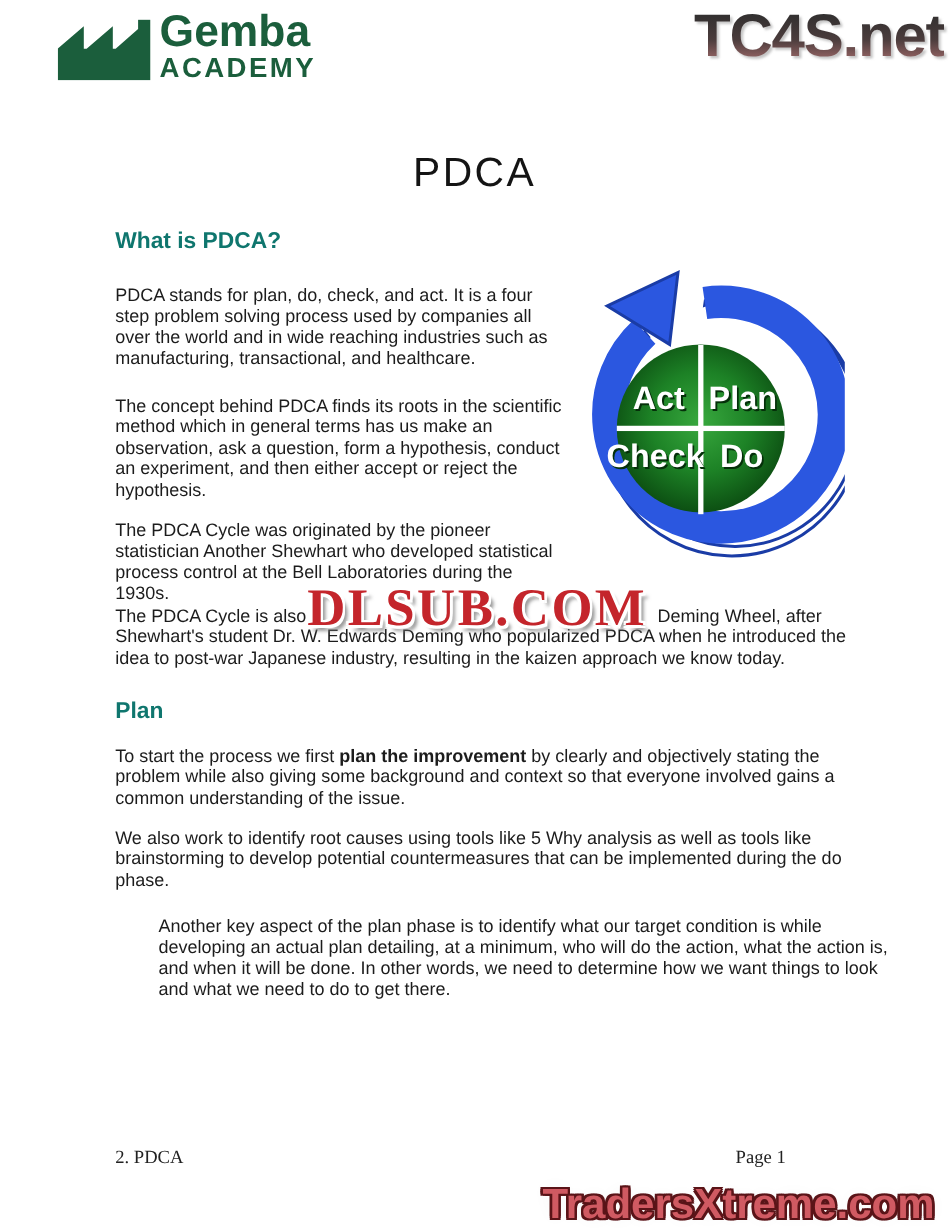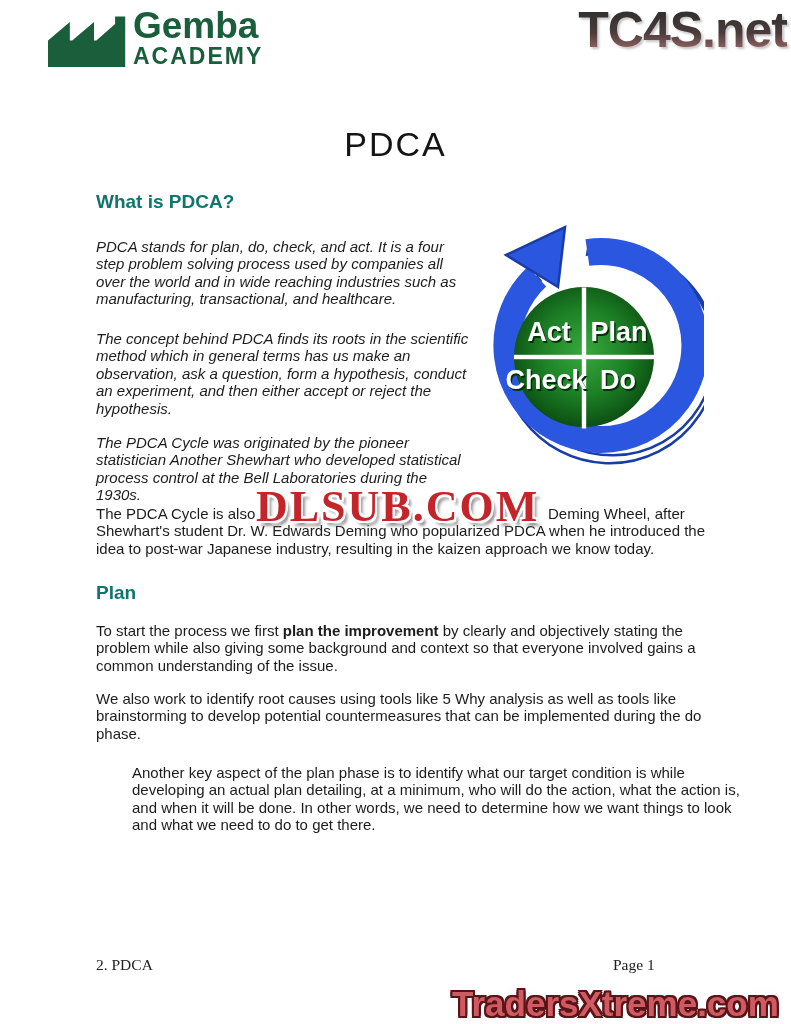--- a/index.html
+++ b/index.html
@@ -34,21 +34,21 @@
     position:absolute; top:125px; left:0; width:100%; text-align:center;
     font-size:34px; font-weight:400; letter-spacing:2px; color:#141414;
   }
   .h-green { position:absolute; left:96px; font-size:19px; font-weight:bold; color:#0f766e; }
   .h-what { top:191px; }
   .h-plan { top:582px; }
 
   
   .body-text { font-size:15px; line-height:17.4px; color:#1c1c1c; }
   .para { position:absolute; left:96px; }
-  .narrow { width:374px;font-style:italic; }
+  .narrow { width:374px; }
   .wide { width:608px; }
   .p1 { top:238px; }
   .p2 { top:330px; }
   .p3 { top:434px; }
   .p4 { top:505px; width:612px; }
   .p4 .line { position:relative; white-space:nowrap; height:17.4px; }
   .p4-right { position:absolute; left:452px; top:0; }
   .p5 { top:622px; }
   .p6 { top:690px; }
   .p7 { top:764px;margin-left:36px; }

